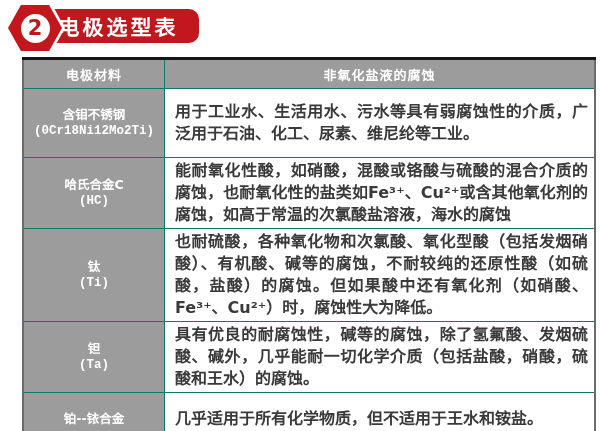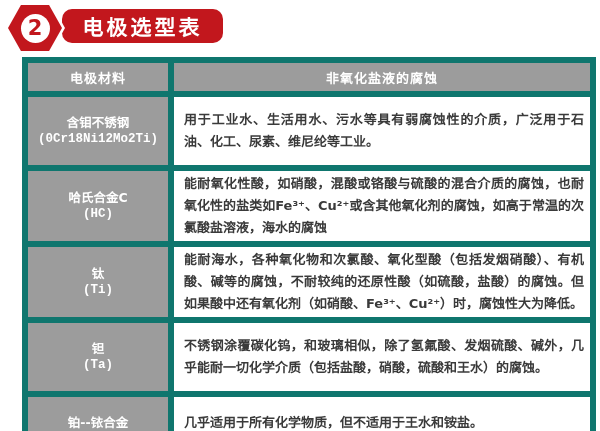--- a/index.html
+++ b/index.html
@@ -6,21 +6,21 @@
   body{
     width:600px;height:431px;
     background:#ffffff;
     font-family:"DejaVu Sans","Liberation Sans",sans-serif;
     position:relative;
     overflow:hidden;
   }
   
   .header{position:absolute;left:0;top:0;width:600px;height:55px;}
   .title-pill{
-    position:absolute;left:62px;top:9px;
+    position:absolute;left:38px;top:9px;
     width:161px;height:34px;
     background:#c2171d;
     border-radius:10px;
     display:flex;align-items:center;justify-content:center;
     color:#ffffff;font-size:21px;font-weight:bold;letter-spacing:3px;
     z-index:1;
   }
   .hex-outer{
     position:absolute;left:5px;top:2px;
     width:60px;height:52px;
@@ -43,37 +43,37 @@
   }
   
   table.selector{
     position:absolute;left:22px;top:57px;
     width:574px;
     border-collapse:collapse;
     table-layout:fixed;
   }
   table.selector{border:2px solid #6a6a6a;border-top:3px solid #151515;}
   table.selector th,
-  table.selector td{border:6px solid #0f766e;}
+  table.selector td{border:1px solid #0f766e;}
   th.col-material,td.cell-material{width:136px;}
   th{
     background:#9c9c9c;color:#ffffff;
     font-size:13px;font-weight:bold;
     height:26px;padding:1px 2px;
     text-align:center;letter-spacing:1px;
   }
   td.cell-material{
     background:#9c9c9c;color:#ffffff;
     font-size:12.5px;font-weight:bold;
     text-align:center;vertical-align:middle;
     line-height:16px;padding:18px 2px;
   }
   td.cell-desc{
     background:#ffffff;color:#3a3a3a;
-    font-size:13px;font-weight:bold;
+    font-size:16px;font-weight:bold;
     line-height:22px;
     padding:2px 6px 2px 10px;
     vertical-align:middle;
     text-align:justify;
   }
   .mat-code{display:block;font-weight:bold;font-family:Liberation Mono, monospace;}
   .mat-code:empty{display:none;}
 </style>
 </head>
 <body>
@@ -109,28 +109,28 @@
         <span class="mat-name">哈氏合金C</span>
         <span class="mat-code">(HC)</span>
       </td>
       <td class="cell-desc">能耐氧化性酸，如硝酸，混酸或铬酸与硫酸的混合介质的腐蚀，也耐氧化性的盐类如Fe³⁺、Cu²⁺或含其他氧化剂的腐蚀，如高于常温的次氯酸盐溶液，海水的腐蚀</td>
     </tr>
     <tr>
       <td class="cell-material">
         <span class="mat-name">钛</span>
         <span class="mat-code">(Ti)</span>
       </td>
-      <td class="cell-desc">能耐海水，各种氧化物和次氯酸、氧化型酸（包括发烟硝酸）、有机酸、碱等的腐蚀，不耐较纯的还原性酸（如硫酸，盐酸）的腐蚀。但如果酸中还有氧化剂（如硝酸、Fe³⁺、Cu²⁺）时，腐蚀性大为降低。</td>
+      <td class="cell-desc">也耐硫酸，各种氧化物和次氯酸、氧化型酸（包括发烟硝酸）、有机酸、碱等的腐蚀，不耐较纯的还原性酸（如硫酸，盐酸）的腐蚀。但如果酸中还有氧化剂（如硝酸、Fe³⁺、Cu²⁺）时，腐蚀性大为降低。</td>
     </tr>
     <tr>
       <td class="cell-material">
         <span class="mat-name">钽</span>
         <span class="mat-code">(Ta)</span>
       </td>
-      <td class="cell-desc">不锈钢涂覆碳化钨，和玻璃相似，除了氢氟酸、发烟硫酸、碱外，几乎能耐一切化学介质（包括盐酸，硝酸，硫酸和王水）的腐蚀。</td>
+      <td class="cell-desc">具有优良的耐腐蚀性，碱等的腐蚀，除了氢氟酸、发烟硫酸、碱外，几乎能耐一切化学介质（包括盐酸，硝酸，硫酸和王水）的腐蚀。</td>
     </tr>
     <tr>
       <td class="cell-material">
         <span class="mat-name">铂--铱合金</span>
         
       </td>
       <td class="cell-desc">几乎适用于所有化学物质，但不适用于王水和铵盐。</td>
     </tr>
   </tbody>
 </table>

